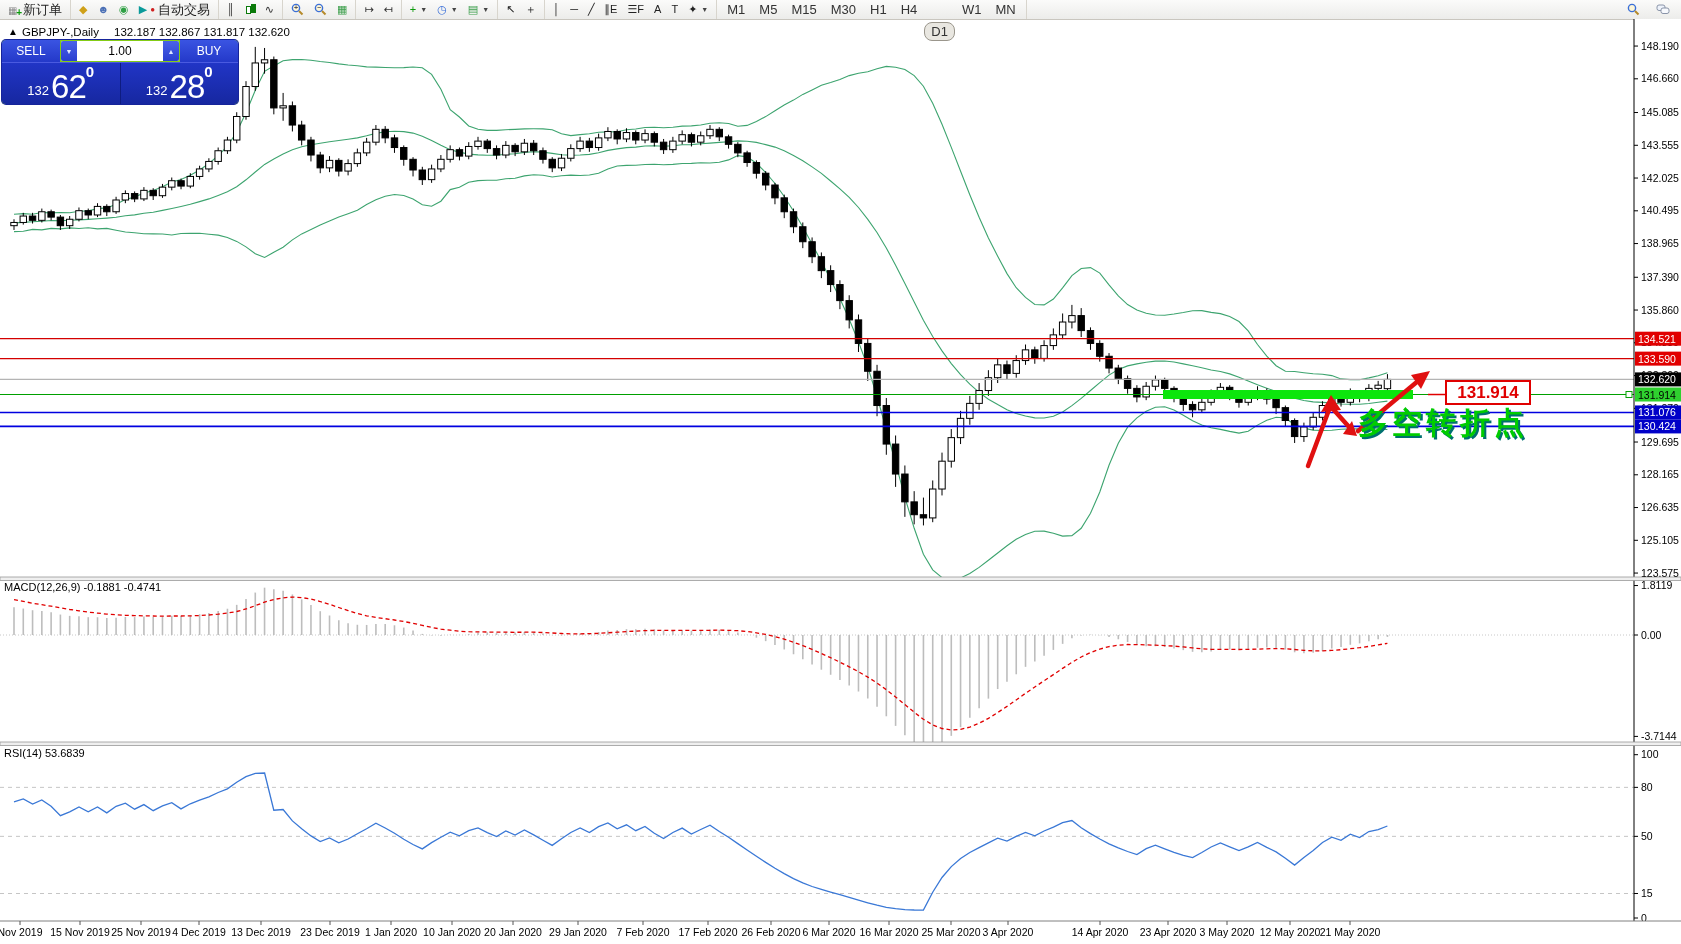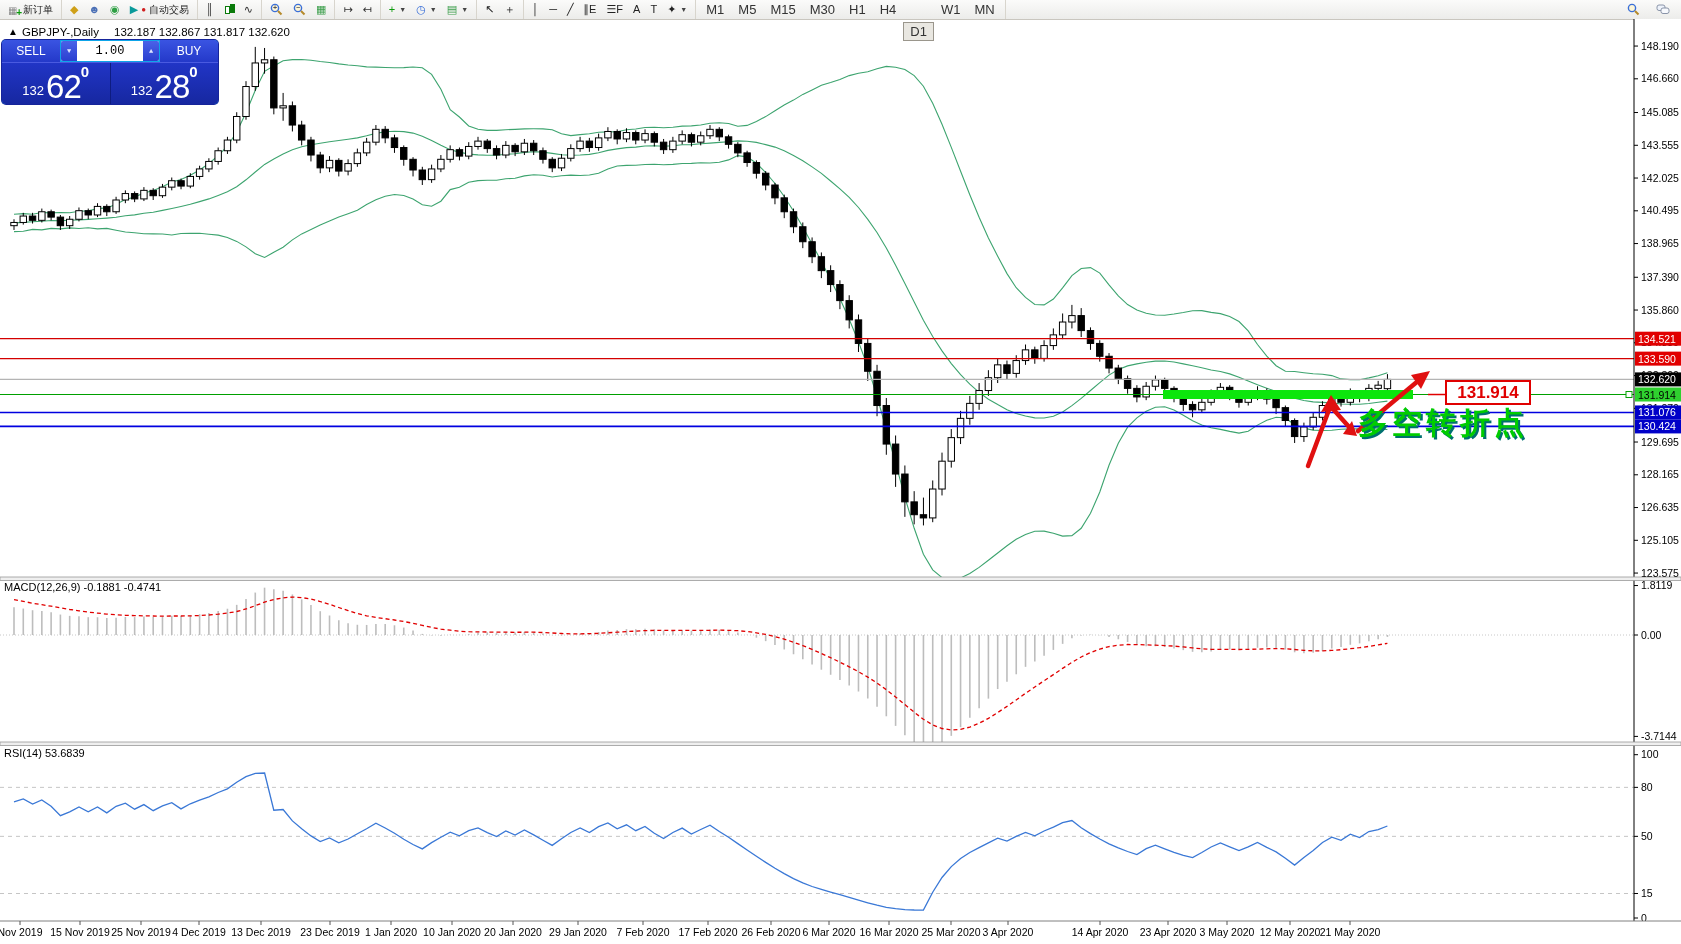--- a/index.html
+++ b/index.html
@@ -3,39 +3,39 @@
 <meta charset="utf-8">
 <style>
   html,body{margin:0;padding:0;background:#fff;font-family:"Liberation Sans","DejaVu Sans",sans-serif;}
   #app{position:relative;width:1681px;height:944px;overflow:hidden;background:#fff;}
   
   #toolbar{position:absolute;left:0;top:0;width:1681px;height:19px;background:linear-gradient(#fbfbfa,#ececea);
     border-bottom:1px solid #c9c6bf;display:flex;align-items:center;font-size:11px;color:#222;}
   .tb-group{display:flex;align-items:center;height:100%;padding:0 3px;border-right:1px solid #d8d5cd;}
   .tbtn{display:flex;align-items:center;gap:3px;padding:1px 4px;height:15px;border:1px solid transparent;border-radius:2px;cursor:default;white-space:nowrap;}
   .tbtn .g{font-size:11px;line-height:11px;}
-  .tbtn .lbl{font-size:10px;text-align:right;}
+  .tbtn .lbl{font-size:13px;text-align:right;}
   .tbtn .caret{font-size:7px;color:#444;margin-left:1px;}
   .tbtn.tf{padding:1px 6px;font-size:13px;color:#333;}
-  .tbtn.tf.active{background:#e9e7e1;border:1px solid #9a968c;border-radius:0;margin-top:43px;}
+  .tbtn.tf.active{background:#e9e7e1;border:1px solid #9a968c;border-radius:8px;margin-top:43px;}
   .mini-candle{display:inline-block;width:10px;height:11px;position:relative;}
   .mini-candle i{position:absolute;width:3px;background:#fff;border:1px solid #0a7a0a;}
   .mini-candle i.a{left:1px;top:2px;height:6px;}
   .mini-candle i.b{left:6px;top:0;height:7px;background:#0a7a0a;}
   .chartplus{position:relative;display:inline-block;width:12px;height:12px;}
   .chartplus .base{position:absolute;left:0;top:1px;font-size:10px;color:#888;}
   .chartplus .plus{position:absolute;right:-2px;bottom:-2px;font-size:10px;font-weight:bold;color:#0a9a0a;}
   #tb-right{margin-left:auto;display:flex;align-items:center;padding-right:6px;gap:6px;}
   
-  #trade-panel{position:absolute;left:2px;top:40px;width:216px;height:64px;border-radius:4px;
-    background:#0ea5e9;box-shadow:0 0 0 1px #16249a;overflow:hidden;color:#fff;z-index:5;}
+  #trade-panel{position:absolute;left:2px;top:40px;width:236px;height:64px;border-radius:4px;
+    background:#84cc16;box-shadow:0 0 0 1px #16249a;overflow:hidden;color:#fff;z-index:5;}
   .tp-row{display:flex;height:22px;}
   .tp-btn{flex:0 0 58px;display:flex;align-items:center;justify-content:center;font-size:12px;
     background:linear-gradient(#3a54e2,#2439c9);cursor:pointer;}
-  .tp-vol{flex:1;display:flex;align-items:stretch;background:#fff;margin:1px;border-radius:2px;overflow:hidden;font-family:Liberation Mono, monospace;}
+  .tp-vol{flex:1;display:flex;align-items:stretch;background:#fff;margin:1px;border-radius:2px;overflow:hidden;}
   .tp-vol .st{flex:0 0 16px;display:flex;align-items:center;justify-content:center;background:linear-gradient(#4a62e8,#2a3fd0);
     color:#dfe6ff;font-size:7px;cursor:pointer;}
   .tp-vol .val{flex:1;display:flex;align-items:center;justify-content:center;color:#000;font-size:12px;background:#fff;}
   .tp-prices{display:flex;height:42px;border-top:1px solid #4a5ae0;}
   .tp-half{flex:1;display:flex;align-items:flex-end;justify-content:center;padding-bottom:3px;
     background:linear-gradient(#2135c6,#16279f);cursor:pointer;}
   .tp-half.sellside{border-right:1px solid #0e1c80;}
   .tp-half .sm{font-size:13px;font-weight:normal;margin-right:2px;line-height:22px;}
   .tp-half .bg{font-size:33px;font-weight:normal;line-height:30px;letter-spacing:-1px;}
   .tp-half .sup{font-size:15px;font-weight:bold;line-height:10px;align-self:flex-start;margin-top:4px;}

